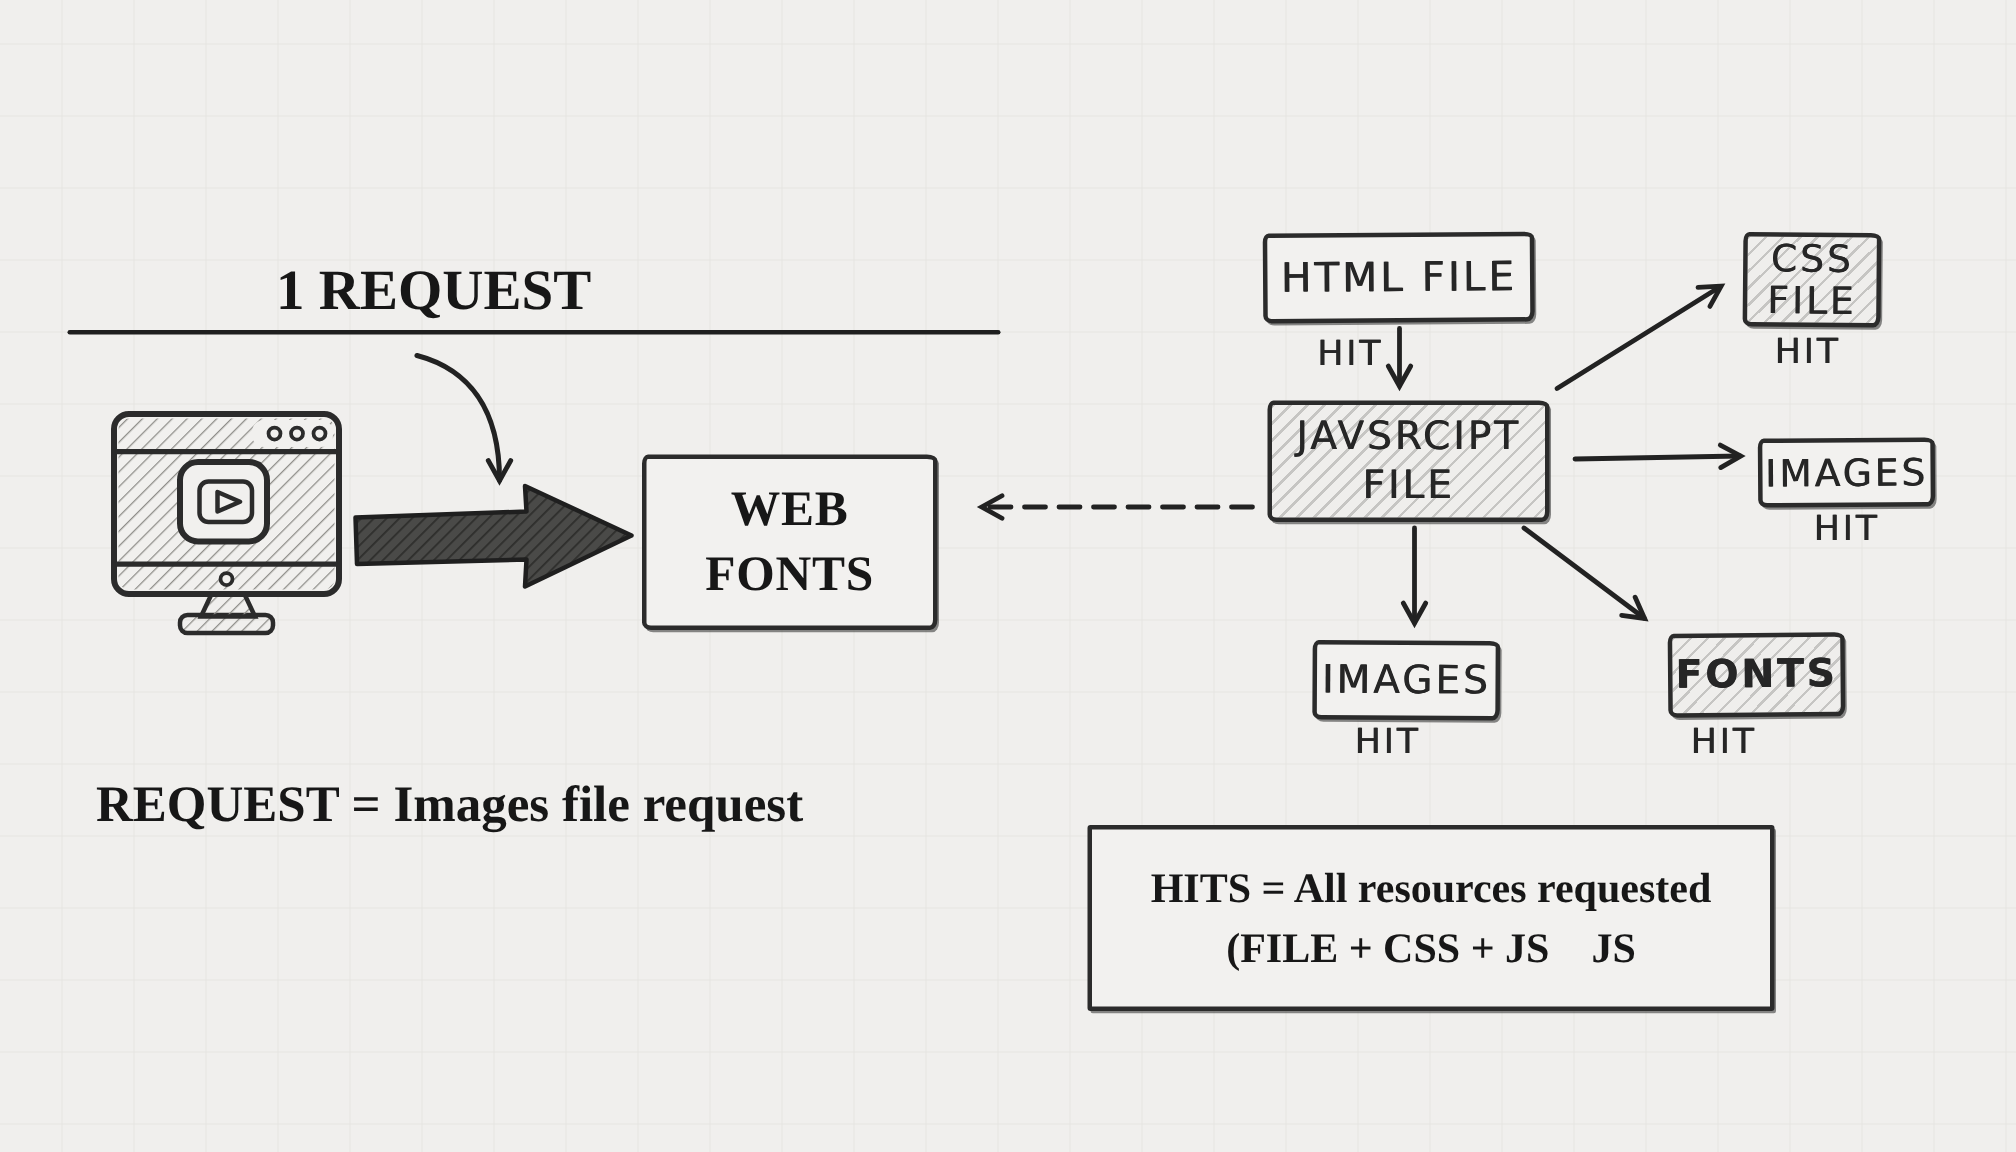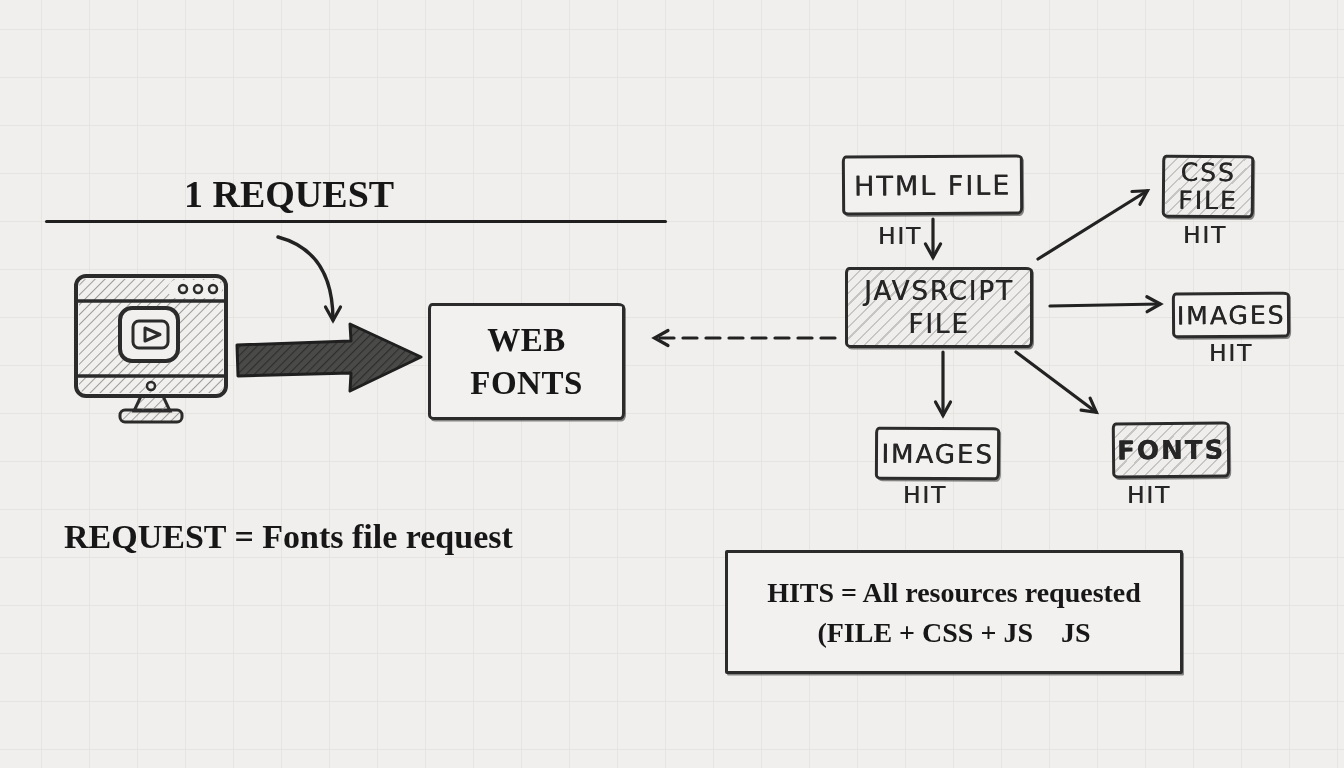--- a/index.html
+++ b/index.html
@@ -74,21 +74,21 @@
 
     <line x1="11" y1="118" x2="159" y2="118" stroke="#2b2b2b" stroke-width="3.5"></line>
     <circle cx="85" cy="128" r="4" fill="#f1f0ee" stroke="#2b2b2b" stroke-width="2.5"></circle>
   </svg>
 
   <div class="abs sketch-box" style="left:428px;top:303px;width:197px;height:117px;border-width:3.5px;">
     <div class="bold-label server-text">WEB</div>
     <div class="bold-label server-text">FONTS</div>
   </div>
 
-  <div class="abs bold-label" style="left:64px;top:518px;font-size:34px;">REQUEST = Fonts file request</div>
+  <div class="abs bold-label" style="left:64px;top:518px;font-size:34px;">REQUEST = Images file request</div>
 
   <div class="abs sketch-box" style="left:842px;top:155px;width:181px;height:60px;transform:rotate(-0.4deg);">
     <div class="hand" style="font-size:27px;">HTML FILE</div>
   </div>
   <div class="abs hand hit-label" style="left:878px;top:223px;width:70px;">HIT</div>
 
   <div class="abs sketch-box hatched" style="left:845px;top:267px;width:188px;height:81px;">
     <div class="hand" style="font-size:26px;line-height:33px;">JAVSRCIPT</div>
     <div class="hand" style="font-size:26px;line-height:33px;">FILE</div>
   </div>

